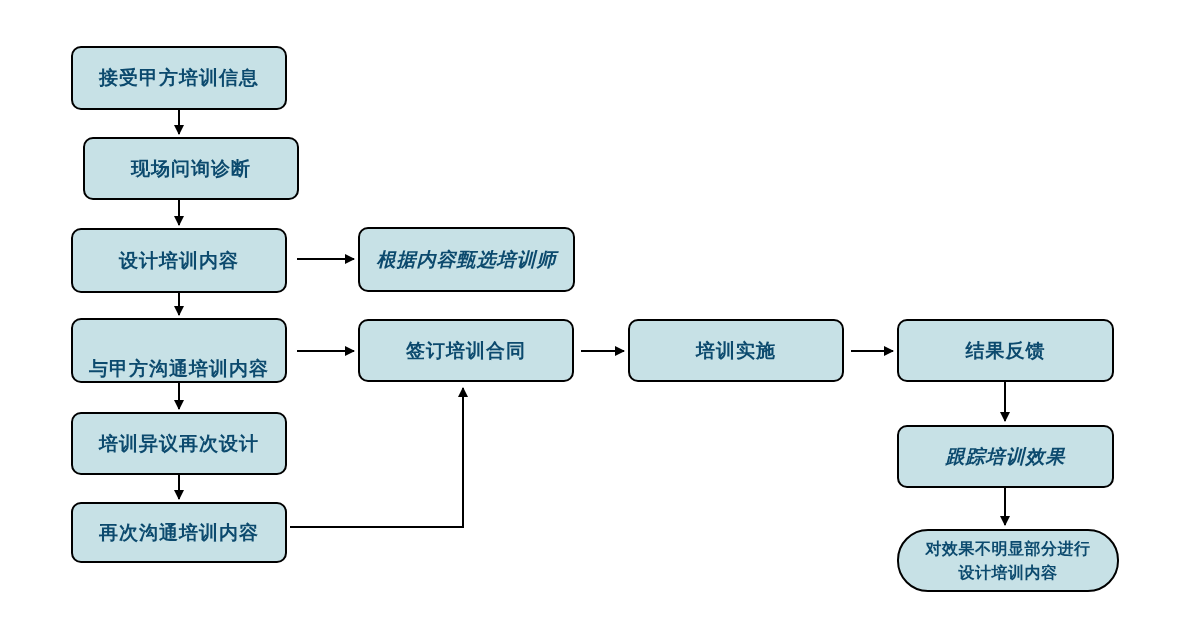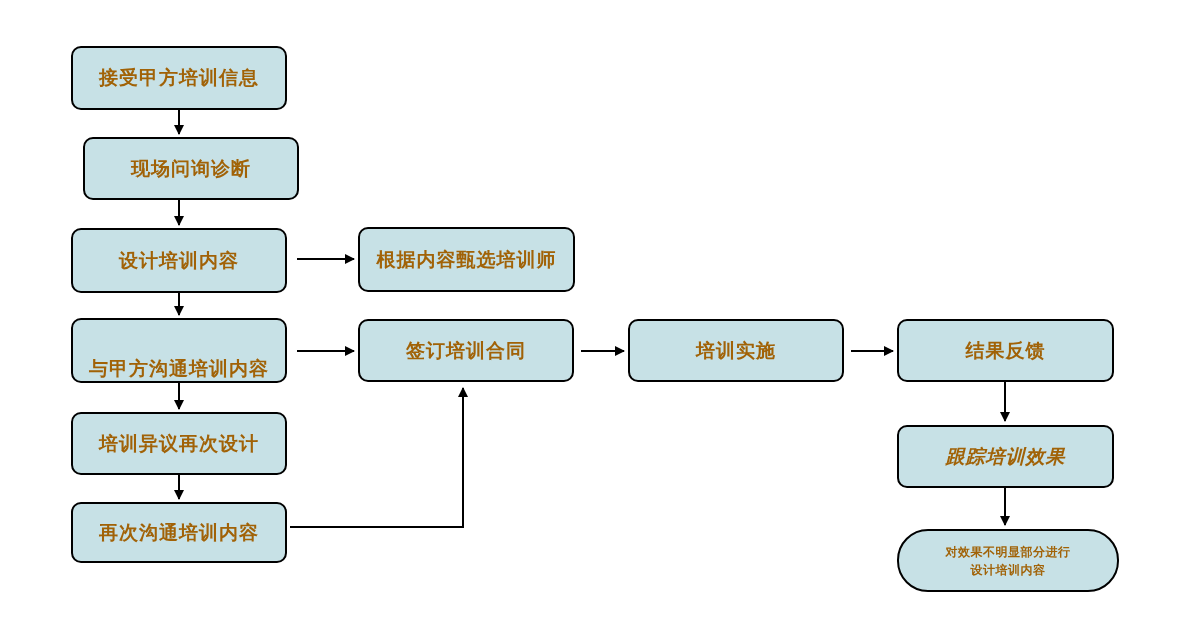--- a/index.html
+++ b/index.html
@@ -44,25 +44,25 @@
     border: 2px solid var(--node-border);
     border-radius: 10px;
     display: flex;
     flex-direction: column;
     align-items: center;
     justify-content: center;
     text-align: center;
     font-weight: bold;
     font-size: 19px;
     line-height: 1.25;
-    color: #a16207;
+    color: #0c4a6e;
     letter-spacing: 1px;
   }
   .node.small {
-    font-size: 12px;
+    font-size: 16px;
     line-height: 1.5;
     letter-spacing: 0.5px;
     border-radius: 31px;
   }
 </style>
 </head>
 <body>
 
 <div class="canvas">
 
@@ -107,21 +107,21 @@
   </div>
 
   <div class="node" style="left:71px; top:412px; width:216px; height:63px;text-align:right;">
     <span>培训异议再次设计</span>
   </div>
 
   <div class="node" style="left:71px; top:502px; width:216px; height:61px;">
     <span>再次沟通培训内容</span>
   </div>
 
-  <div class="node" style="left:358px; top:227px; width:217px; height:65px;">
+  <div class="node" style="left:358px; top:227px; width:217px; height:65px;font-style:italic;">
     <span>根据内容甄选培训师</span>
   </div>
 
   <div class="node" style="left:358px; top:319px; width:216px; height:63px;">
     <span>签订培训合同</span>
   </div>
 
   <div class="node" style="left:628px; top:319px; width:216px; height:63px;">
     <span>培训实施</span>
   </div>

